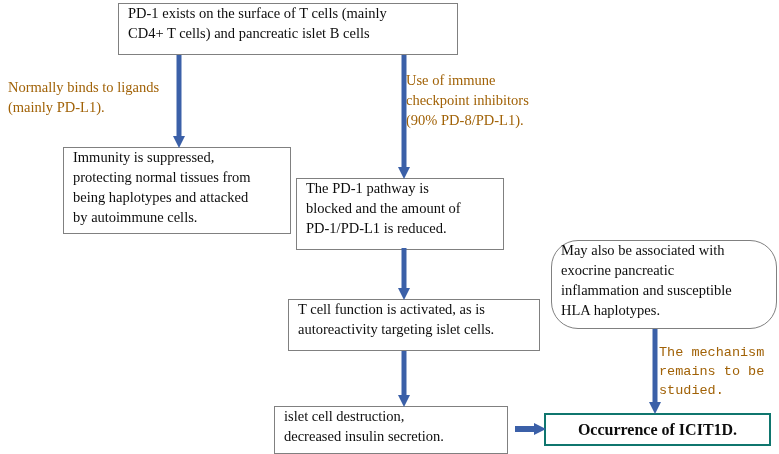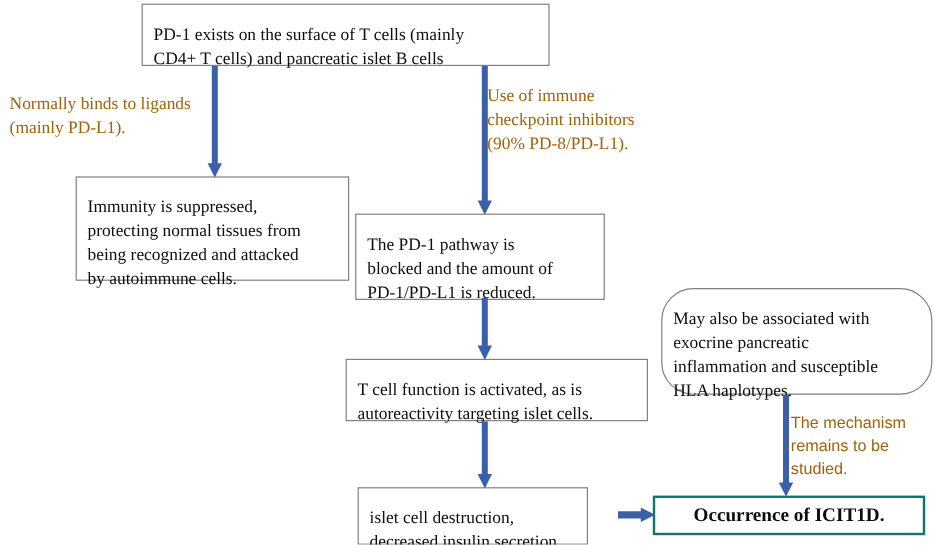--- a/index.html
+++ b/index.html
@@ -14,21 +14,21 @@
     background: #ffffff;
     overflow: hidden;
     font-family: "Liberation Serif", "DejaVu Serif", serif;
     color: #000000;
   }
   .node {
     position: absolute;
     box-sizing: border-box;
     border: 1px solid #808080;
     background: #ffffff;
-    padding: 16px 7px 3px 9px;
+    padding: 0 7px 3px 9px;
     font-size: 14.5px;
     line-height: 1.37;
     color: #0d0d0d;
     white-space: pre-line;
   }
   .node.outcome {
     border: 2px solid #0f766e;
     font-weight: bold;
     font-size: 16px;
     padding: 4px 8px;
@@ -38,55 +38,55 @@
     white-space: nowrap;
   }
   .label {
     position: absolute;
     font-size: 14.5px;
     line-height: 1.37;
     color: #a16207;
     white-space: pre-line;
   }
   .label.sans {
-    font-family: Liberation Sans, sans-serif;
+    font-family: Liberation Mono, monospace;
     font-size: 13.5px;
     line-height: 1.42;
   }
   .arrow {
     position: absolute;
   }
   .arrow svg { display: block; }
 </style>
 </head>
 <body>
 
 <div id="canvas">
 
   <div class="node" style="left:118px; top:3px; width:340px; height:52px;">PD-1 exists on the surface of T cells (mainly
 CD4+ T cells) and pancreatic islet B cells</div>
 
   <div class="node" style="left:63px; top:147px; width:228px; height:87px;">Immunity is suppressed,
 protecting normal tissues from
-being recognized and attacked
+being haplotypes and attacked
 by autoimmune cells.</div>
 
   <div class="node" style="left:296px; top:178px; width:208px; height:72px;">The PD-1 pathway is
 blocked and the amount of
 PD-1/PD-L1 is reduced.</div>
 
   <div class="node" style="left:551px; top:240px; width:226px; height:89px;border-radius:27px;">May also be associated with
 exocrine pancreatic
 inflammation and susceptible
 HLA haplotypes.</div>
 
   <div class="node" style="left:288px; top:299px; width:252px; height:52px;">T cell function is activated, as is
 autoreactivity targeting islet cells.</div>
 
-  <div class="node" style="left:298px; top:406px; width:192px; height:48px;">islet cell destruction,
+  <div class="node" style="left:274px; top:406px; width:234px; height:48px;">islet cell destruction,
 decreased insulin secretion.</div>
 
   <div class="node outcome" style="left:544px; top:413px; width:227px; height:33px;">Occurrence of ICIT1D.</div>
 
   <div class="label" style="left:8px; top:78px; width:180px;">Normally binds to ligands
 (mainly PD-L1).</div>
 
   <div class="label" style="left:406px; top:71px; width:180px;">Use of immune
 checkpoint inhibitors
 (90% PD-8/PD-L1).</div>

